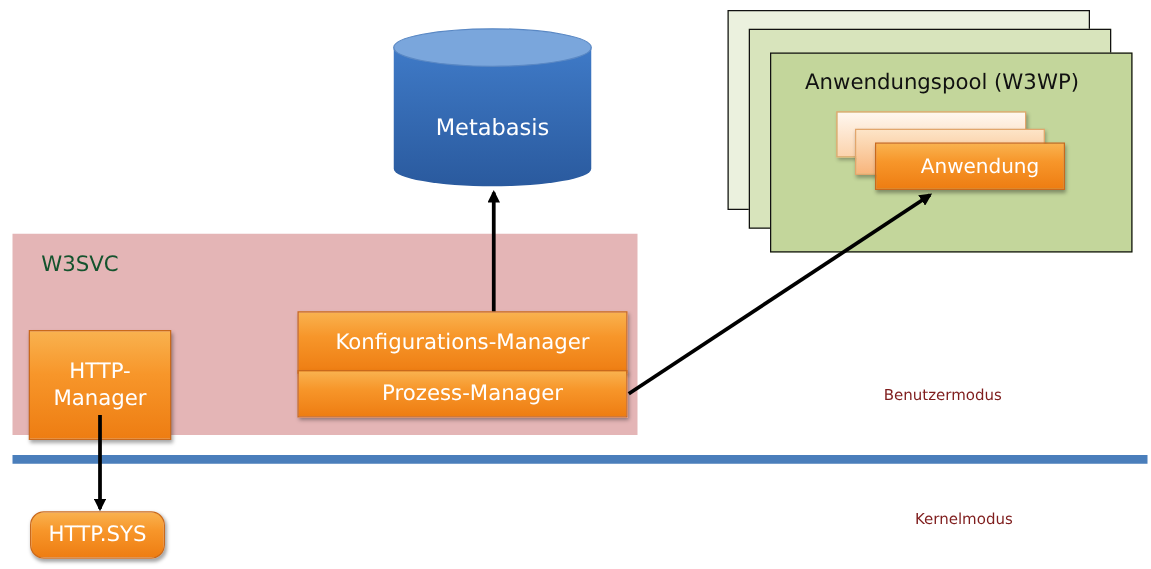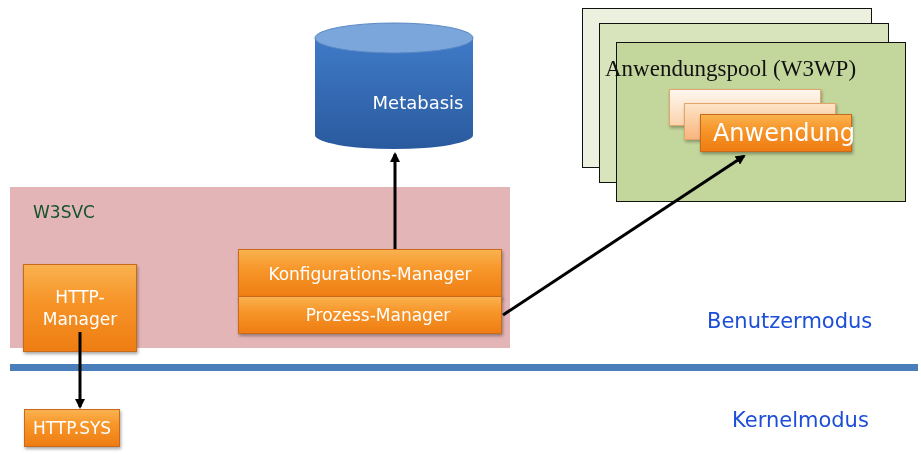--- a/index.html
+++ b/index.html
@@ -9,65 +9,65 @@
     .w3svc { left: 10px; top: 187px; width: 500px; height: 161px; background: #e4b5b6; }
     .w3svc-label { left: 33px; top: 202px; font-size: 17px; color: #14532d; }
     .obox {
       position: absolute; box-sizing: border-box;
       background: linear-gradient(to bottom, #f9b24f 0%, #f7962a 40%, #ee7d12 100%);
       border: 1px solid #c9691c; color: #fff; display: flex; align-items: center; justify-content: center;
       text-align: center; font-size: 17px; line-height: 22px;
       box-shadow: 1px 2px 3px rgba(0,0,0,0.35);
     }
     .pool-back { position: absolute; box-sizing: border-box; border: 1.5px solid #111; }
-    .pool-label { left: 605px; top: 56px; font-size: 23px; color: #111; font-family: Liberation Serif, serif; }
+    .pool-label { left: 644px; top: 56px; font-size: 17px; color: #111; }
     .app-ghost { position: absolute; box-sizing: border-box; border: 1px solid #e2a66c;
                  box-shadow: 1px 2px 3px rgba(0,0,0,0.3); }
     .divider { left: 10px; top: 364px; width: 908px; height: 7px; background: #4a7ebb; }
-    .mode { font-size: 21px; color: #1d4ed8; }
+    .mode { font-size: 12px; color: #7f1d1d; }
     svg.overlay { position: absolute; left: 0; top: 0; }
   </style>
 </head>
 <body>
 
 <svg class="overlay" width="921" height="455">
   <defs>
     <linearGradient id="cylBody" x1="0" y1="0" x2="0" y2="1">
       <stop offset="0" stop-color="#3f7ac7"></stop>
       <stop offset="1" stop-color="#2a5a9e"></stop>
     </linearGradient>
   </defs>
   <path d="M315,38 L315,135 A79,14 0 0 0 473,135 L473,38 Z" fill="url(#cylBody)"></path>
   <ellipse cx="394" cy="38" rx="79" ry="15" fill="#7aa6dc" stroke="#5a88c4" stroke-width="1"></ellipse>
 </svg>
-<div class="abs" style="left:315px;top:92px;width:158px;text-align:center;color:#fff;font-size:18px;padding-left:24px;">Metabasis</div>
+<div class="abs" style="left:315px;top:92px;width:158px;text-align:center;color:#fff;font-size:18px;">Metabasis</div>
 
 <div class="pool-back" style="left:582px;top:8px;width:290px;height:160px;background:#ebf1de;"></div>
 <div class="pool-back" style="left:599px;top:23px;width:290px;height:160px;background:#d8e4bc;"></div>
 <div class="pool-back" style="left:616px;top:42px;width:290px;height:160px;background:#c3d69b;"></div>
 <div class="abs pool-label">Anwendungspool (W3WP)</div>
 
 <div class="app-ghost" style="left:669px;top:89px;width:152px;height:37px;background:linear-gradient(#fff7ef,#fbd3ad);"></div>
 <div class="app-ghost" style="left:684px;top:103px;width:152px;height:37px;background:linear-gradient(#fde4c7,#f8b57c);"></div>
-<div class="obox" style="left:700px;top:114px;width:152px;height:38px;font-size:24px;padding-left:16px;">Anwendung</div>
+<div class="obox" style="left:700px;top:114px;width:152px;height:38px;font-size:16px;padding-left:16px;">Anwendung</div>
 
 <div class="abs w3svc"></div>
 <div class="abs w3svc-label">W3SVC</div>
 
 <div class="obox" style="left:23px;top:264px;width:114px;height:88px;white-space:pre-line;">HTTP-
 Manager</div>
 <div class="obox" style="left:238px;top:249px;width:264px;height:50px;">Konfigurations-Manager</div>
 <div class="obox" style="left:238px;top:296px;width:264px;height:38px;padding-left:16px;">Prozess-Manager</div>
 
 <div class="abs divider"></div>
 
 <div class="abs mode" style="left:707px;top:309px;">Benutzermodus</div>
 <div class="abs mode" style="left:707px;top:408px;margin-left:25px;">Kernelmodus</div>
 
-<div class="obox" style="left:24px;top:409px;width:96px;height:38px;">HTTP.SYS</div>
+<div class="obox" style="left:24px;top:409px;width:108px;height:38px;border-radius:11px;">HTTP.SYS</div>
 
 <svg class="overlay" width="921" height="455">
   <defs>
     <marker id="ah" markerWidth="10" markerHeight="10" refX="8" refY="5" orient="auto" markerUnits="userSpaceOnUse">
       <path d="M0,0 L10,5 L0,10 Z" fill="#000"></path>
     </marker>
   </defs>
   <line x1="395" y1="249" x2="395" y2="154" stroke="#000" stroke-width="3" marker-end="url(#ah)"></line>
   <line x1="503" y1="315" x2="744" y2="156" stroke="#000" stroke-width="3" marker-end="url(#ah)"></line>
   <line x1="80" y1="332" x2="80" y2="407" stroke="#000" stroke-width="3" marker-end="url(#ah)"></line>

